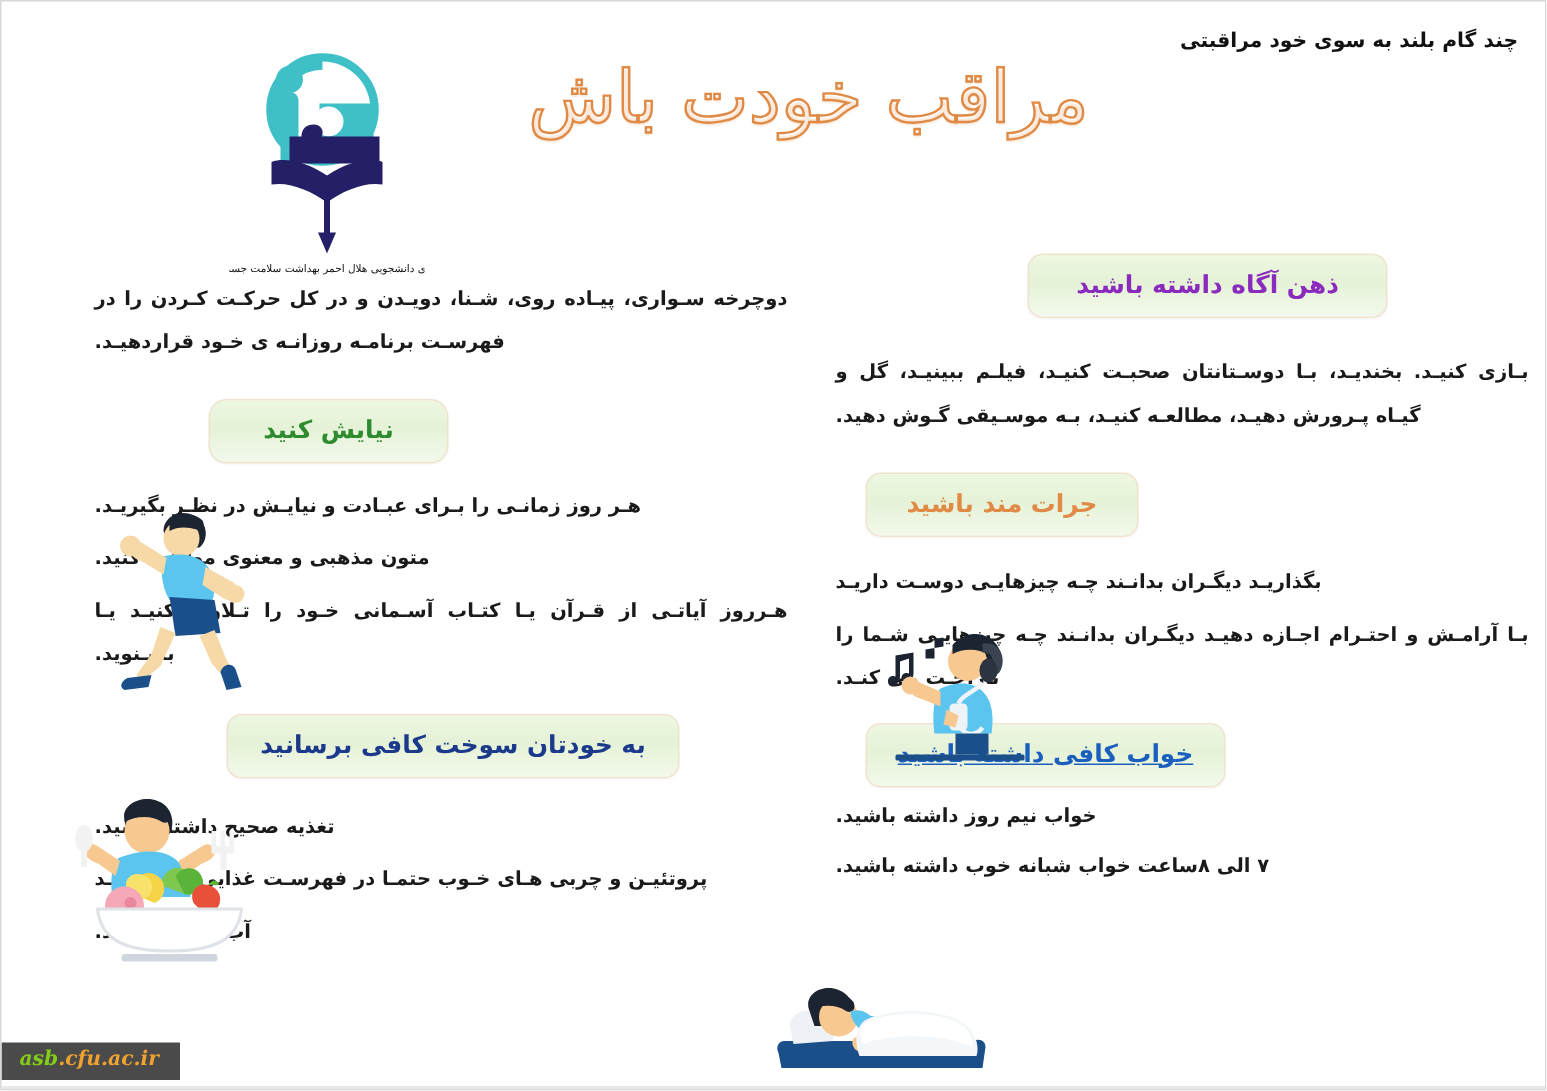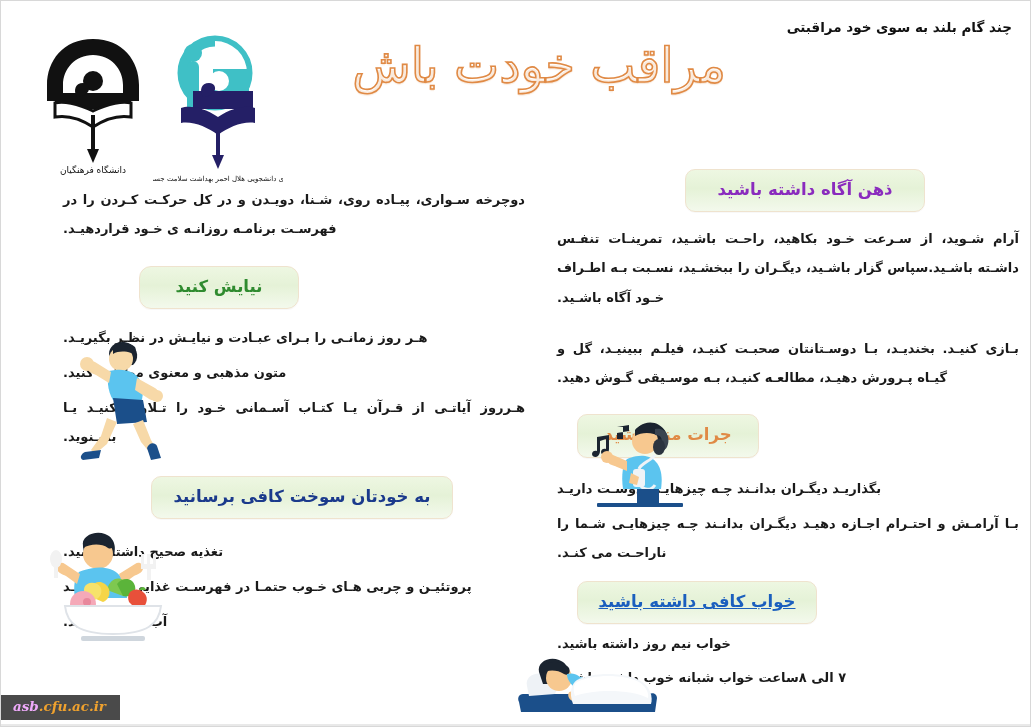--- a/index.html
+++ b/index.html
@@ -133,52 +133,38 @@
     bottom:6px;
     background:#4a4a4a;
     padding:4px 14px 5px 12px;
     font-family:"DejaVu Serif","Liberation Serif",serif;
     font-size:13.5px;
     font-style:italic;
     font-weight:bold;
     direction:ltr;
     line-height:1.15;
   }
-  .url-a{ color:#f0abfc;text-align:center; }
+  .url-a{ color:#84cc16;text-align:center; }
   .url-b{ color:#f0a22e; }
 
   .bottom-rule{
     position:absolute;
     left:0; right:0; bottom:0;
     height:2px;
     background:#e9e9e9;
   }
 </style>
 </head>
 <body>
 
 <div id="poster">
 
   <div class="header-strip"></div>
   <div class="header-title">چند گام بلند به سوی خود مراقبتی</div>
 
-  <div class="logo logo-cfu">
-    <svg viewBox="0 0 120 150" xmlns="http://www.w3.org/2000/svg">
-      <g fill="#111111">
-        <path d="M60 8 C30 8 14 30 14 54 L14 70 L30 70 L30 54 C30 38 42 24 60 24 C78 24 90 38 90 54 L90 70 L106 70 L106 54 C106 30 90 8 60 8 Z"></path>
-        <path d="M22 62 L98 62 L98 78 L22 78 Z"></path>
-        <circle cx="60" cy="50" r="10"></circle>
-        <path d="M60 80 C44 72 30 70 22 72 L22 86 C34 84 48 88 60 96 C72 88 86 84 98 86 L98 72 C90 70 76 72 60 80 Z" fill="#ffffff" stroke="#111111" stroke-width="3"></path>
-        <path d="M60 84 L60 120" stroke="#111111" stroke-width="4" fill="none"></path>
-        <path d="M54 118 L66 118 L60 132 Z"></path>
-        <path d="M44 66 C40 60 42 52 50 52 C56 52 58 58 54 62 C50 66 46 66 44 66 Z" fill="#111111"></path>
-      </g>
-      <text x="60" y="142" font-size="9" text-anchor="middle" fill="#111111" font-family="DejaVu Sans, sans-serif">دانشگاه فرهنگیان</text>
-    </svg>
-  </div>
 
   <div class="logo logo-health">
     <svg viewBox="0 0 130 155" xmlns="http://www.w3.org/2000/svg">
       <g>
         <circle cx="62" cy="42" r="32" fill="none" stroke="#3fc0c6" stroke-width="11"></circle>
         <path d="M62 10 A32 32 0 0 1 94 42 L83 42 A21 21 0 0 0 62 21 Z" fill="#ffffff"></path>
         <circle cx="40" cy="22" r="9" fill="#3fc0c6"></circle>
         <rect x="34" y="30" width="12" height="60" rx="6" fill="#3fc0c6"></rect>
         <path d="M60 38 L96 38 L96 74 L60 74 Z" fill="#3fc0c6"></path>
         <circle cx="66" cy="50" r="10" fill="#ffffff"></circle>
@@ -224,23 +210,20 @@
       </div>
     </div>
 
   </div>
 
   <div class="col col-right">
 
     <div class="section">
       <div class="pill pill-w4">
         <span class="pill-text" style="color:#8a2bbe;">ذهن آگاه داشته باشید</span>
-      </div>
-      <div class="body-text" style="margin-top:12px;">
-        <p class="ta-just">آرام شـوید، از سـرعت خـود بکاهید، راحـت باشـید، تمرینـات تنفـس داشـته باشـید.سپاس گزار باشـید، دیگـران را ببخشـید، نسـبت بـه اطـراف خـود آگاه باشـید.</p>
       </div>
     </div>
 
     <div class="section" style="margin-top:20px;">
       <div class="body-text" style="margin-top:22px;">
         <p class="ta-just">بـازی کنیـد. بخندیـد، بـا دوسـتانتان صحبـت کنیـد، فیلـم ببینیـد، گل و گیـاه پـرورش دهیـد، مطالعـه کنیـد، بـه موسـیقی گـوش دهید.</p>
       </div>
     </div>
 
     <div class="section" style="margin-top:22px;">

